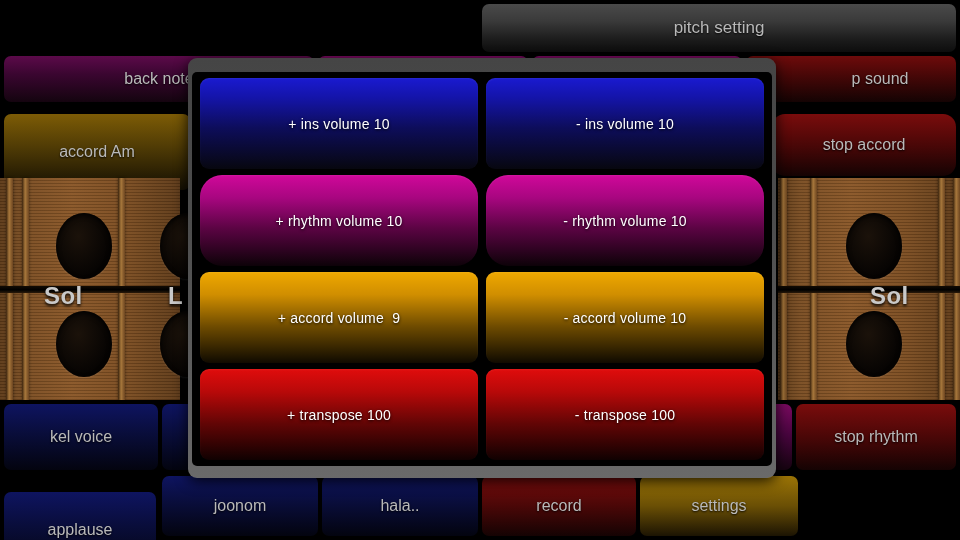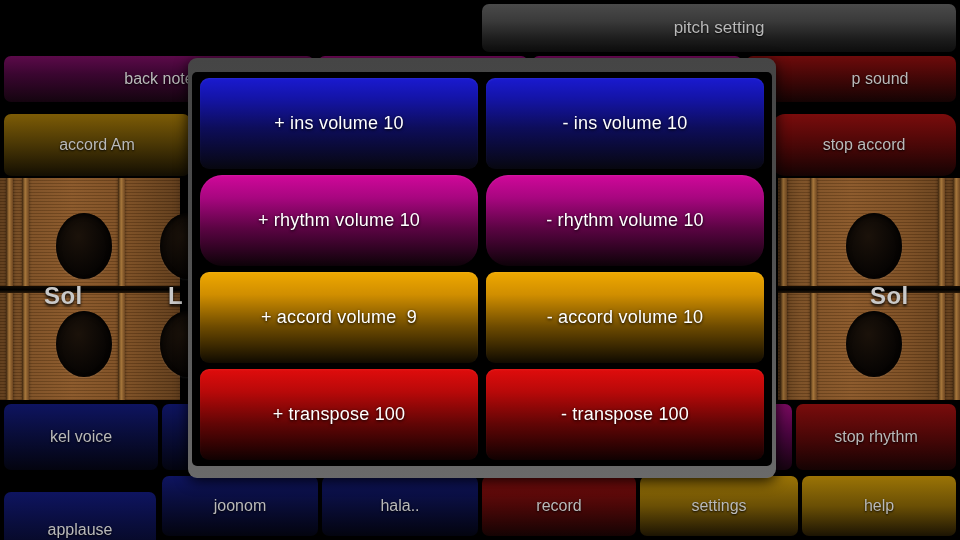--- a/index.html
+++ b/index.html
@@ -61,21 +61,21 @@
     background:#000;border-radius:5px;
     display:flex;flex-wrap:wrap;align-content:flex-start;
     padding:3px 4px;box-sizing:border-box;gap:0;
   }
   .dlg-btn{
     width:50%;height:25%;box-sizing:border-box;padding:3px 4px;
   }
   .dlg-face{
     width:100%;height:100%;border-radius:9px;
     display:flex;align-items:center;justify-content:center;
-    color:#fff;font-size:18px;letter-spacing:.2px;
+    color:#fff;font-size:14px;letter-spacing:.2px;
     text-shadow:0 1px 3px rgba(0,0,0,.95);
     box-shadow:0 1px 2px rgba(255,255,255,.07) inset;
     white-space:pre;
   }
   .f-blue{background:linear-gradient(180deg,#1a1ad0 0%,#1414a8 22%,#0d0d5a 55%,#07070f 100%);}
   .f-magenta{background:linear-gradient(180deg,#d0089a 0%,#a80680 25%,#5c0444 58%,#0d0208 100%);border-radius:22px;}
   .f-gold{background:linear-gradient(180deg,#efa800 0%,#d08e00 25%,#6e4b00 60%,#0f0a00 100%);}
   .f-red{background:linear-gradient(180deg,#e00c0c 0%,#b80909 25%,#620505 60%,#100101 100%);}
 </style>
 </head>
@@ -93,21 +93,21 @@
   <div class="btn g-magenta" style="left:318px;top:56px;width:210px;height:46px;">
     <span></span>
   </div>
   <div class="btn g-magenta" style="left:532px;top:56px;width:210px;height:46px;">
     <span></span>
   </div>
   <div class="btn g-red" style="left:746px;top:56px;width:210px;height:46px;">
     <span style="margin-left:58px;">p sound</span>
   </div>
 
-  <div class="btn g-gold" style="left:4px;top:114px;width:186px;height:62px;">
+  <div class="btn g-gold" style="left:4px;top:114px;width:186px;height:76px;">
     <span>accord Am</span>
   </div>
   <div class="btn g-darkred" style="left:772px;top:114px;width:184px;height:62px;border-radius:13px;">
     <span>stop accord</span>
   </div>
 
   <div class="fretboard left">
     <div class="fretline" style="left:6px;"></div>
     <div class="fretline" style="left:22px;"></div>
     <div class="fretline" style="left:118px;"></div>
@@ -152,23 +152,20 @@
   </div>
   <div class="btn g-navy" style="left:322px;top:476px;width:156px;height:60px;">
     <span>hala..</span>
   </div>
   <div class="btn g-darkred" style="left:482px;top:476px;width:154px;height:60px;">
     <span>record</span>
   </div>
   <div class="btn g-gold2" style="left:640px;top:476px;width:158px;height:60px;">
     <span>settings</span>
   </div>
-  <div class="btn g-gold2" style="left:802px;top:476px;width:154px;height:60px;">
-    <span>help</span>
-  </div>
 </div>
 
 <div id="dialog">
   <div id="dialog-inner">
 
     <div class="dlg-btn">
       <div class="dlg-face f-blue">+ ins volume 10</div>
     </div>
     <div class="dlg-btn">
       <div class="dlg-face f-blue">- ins volume 10</div>

